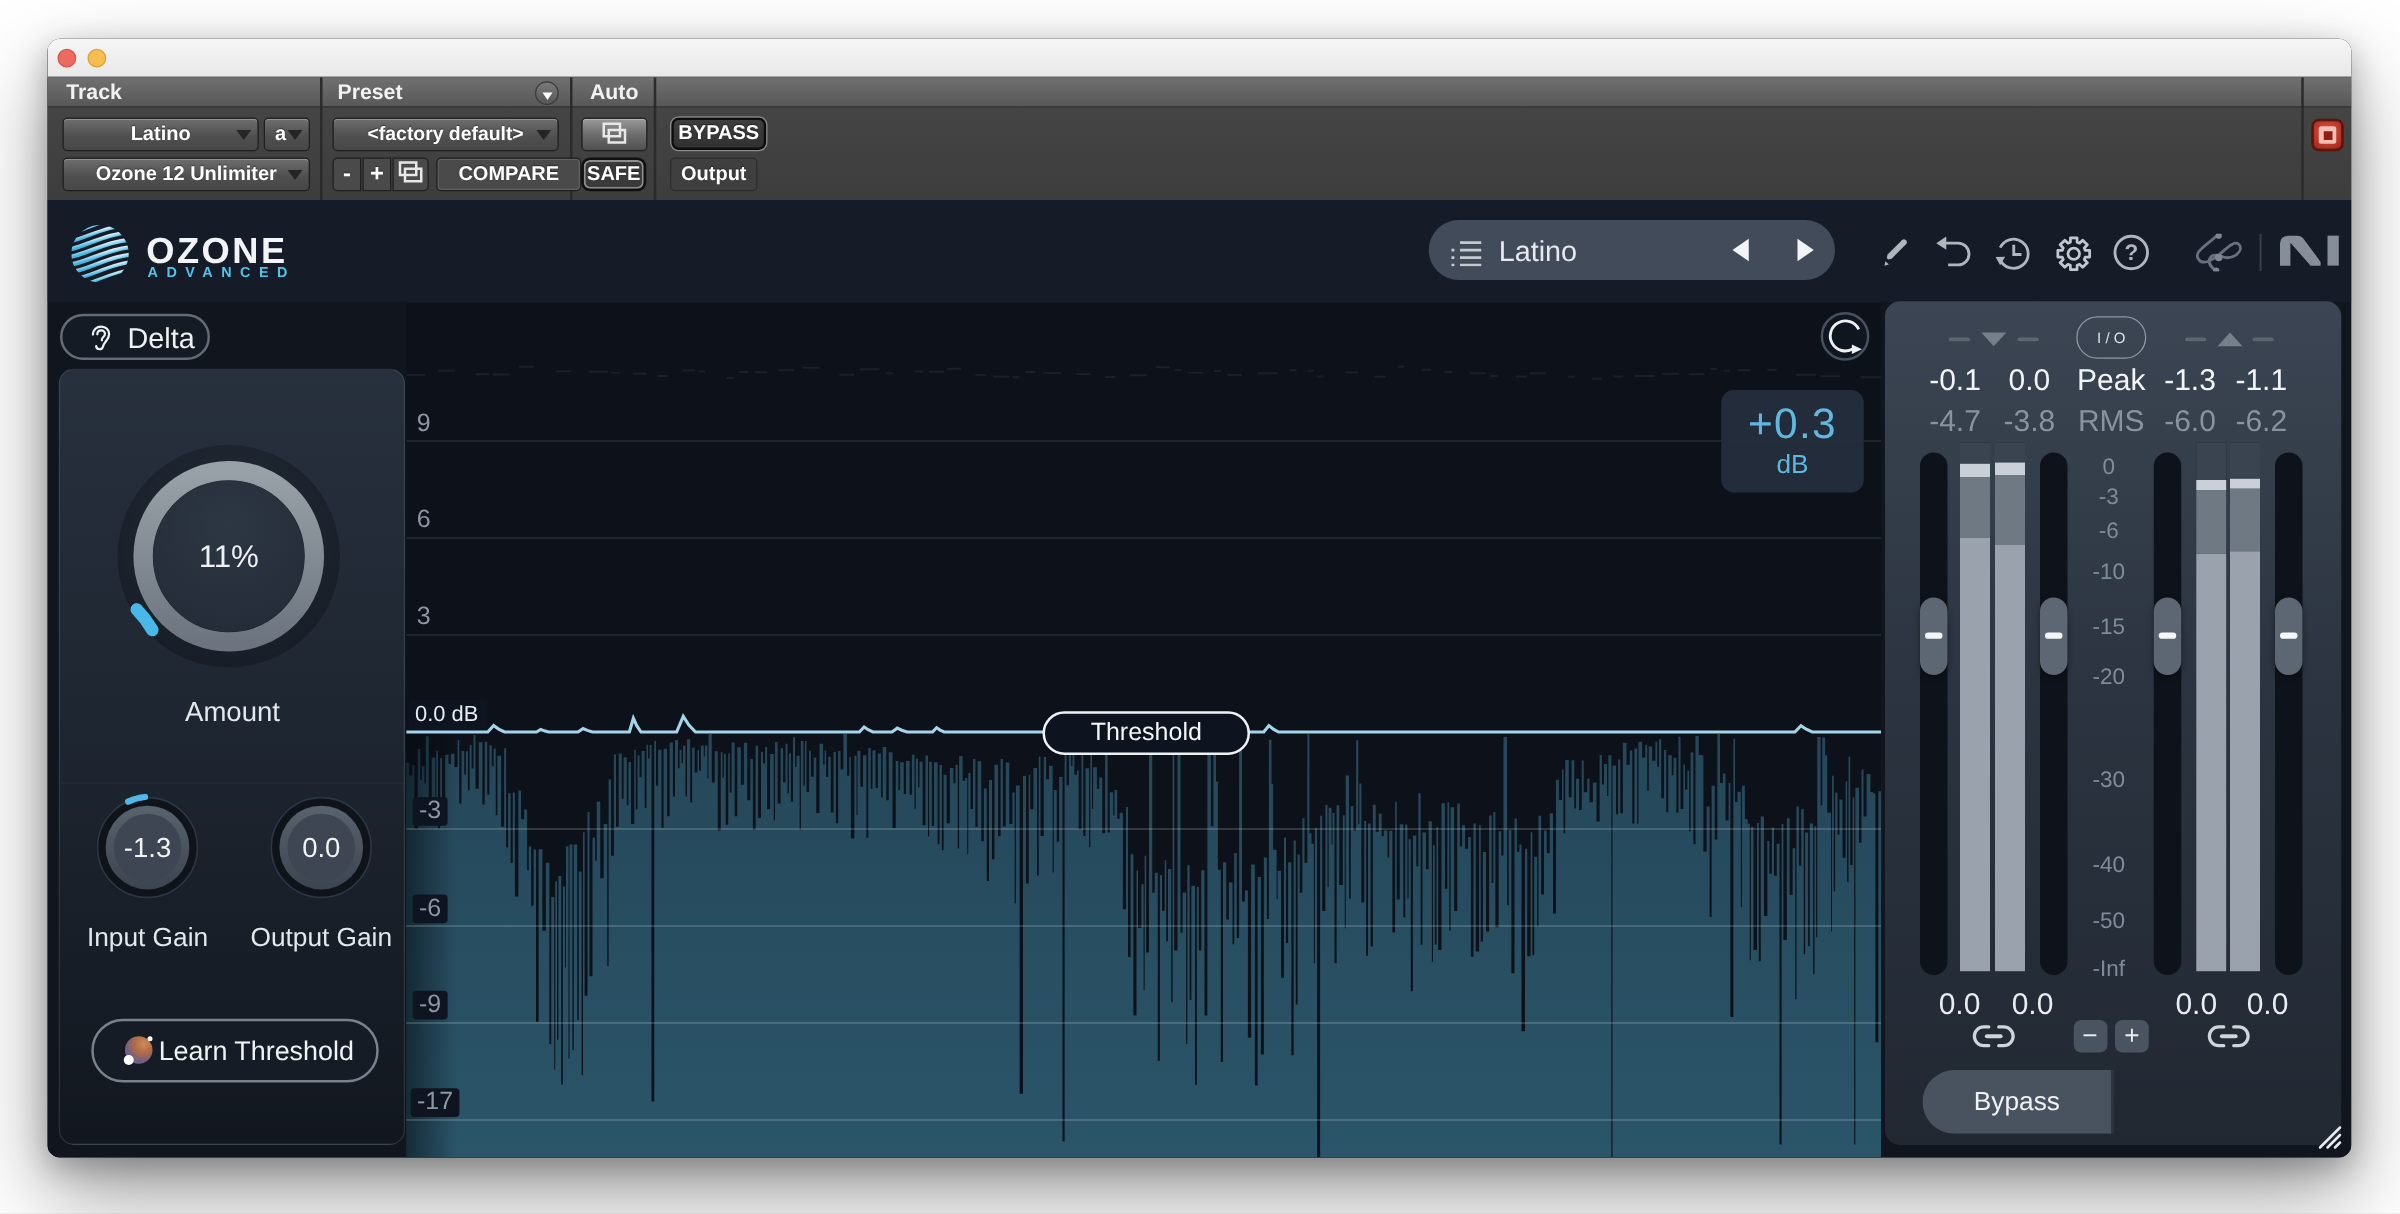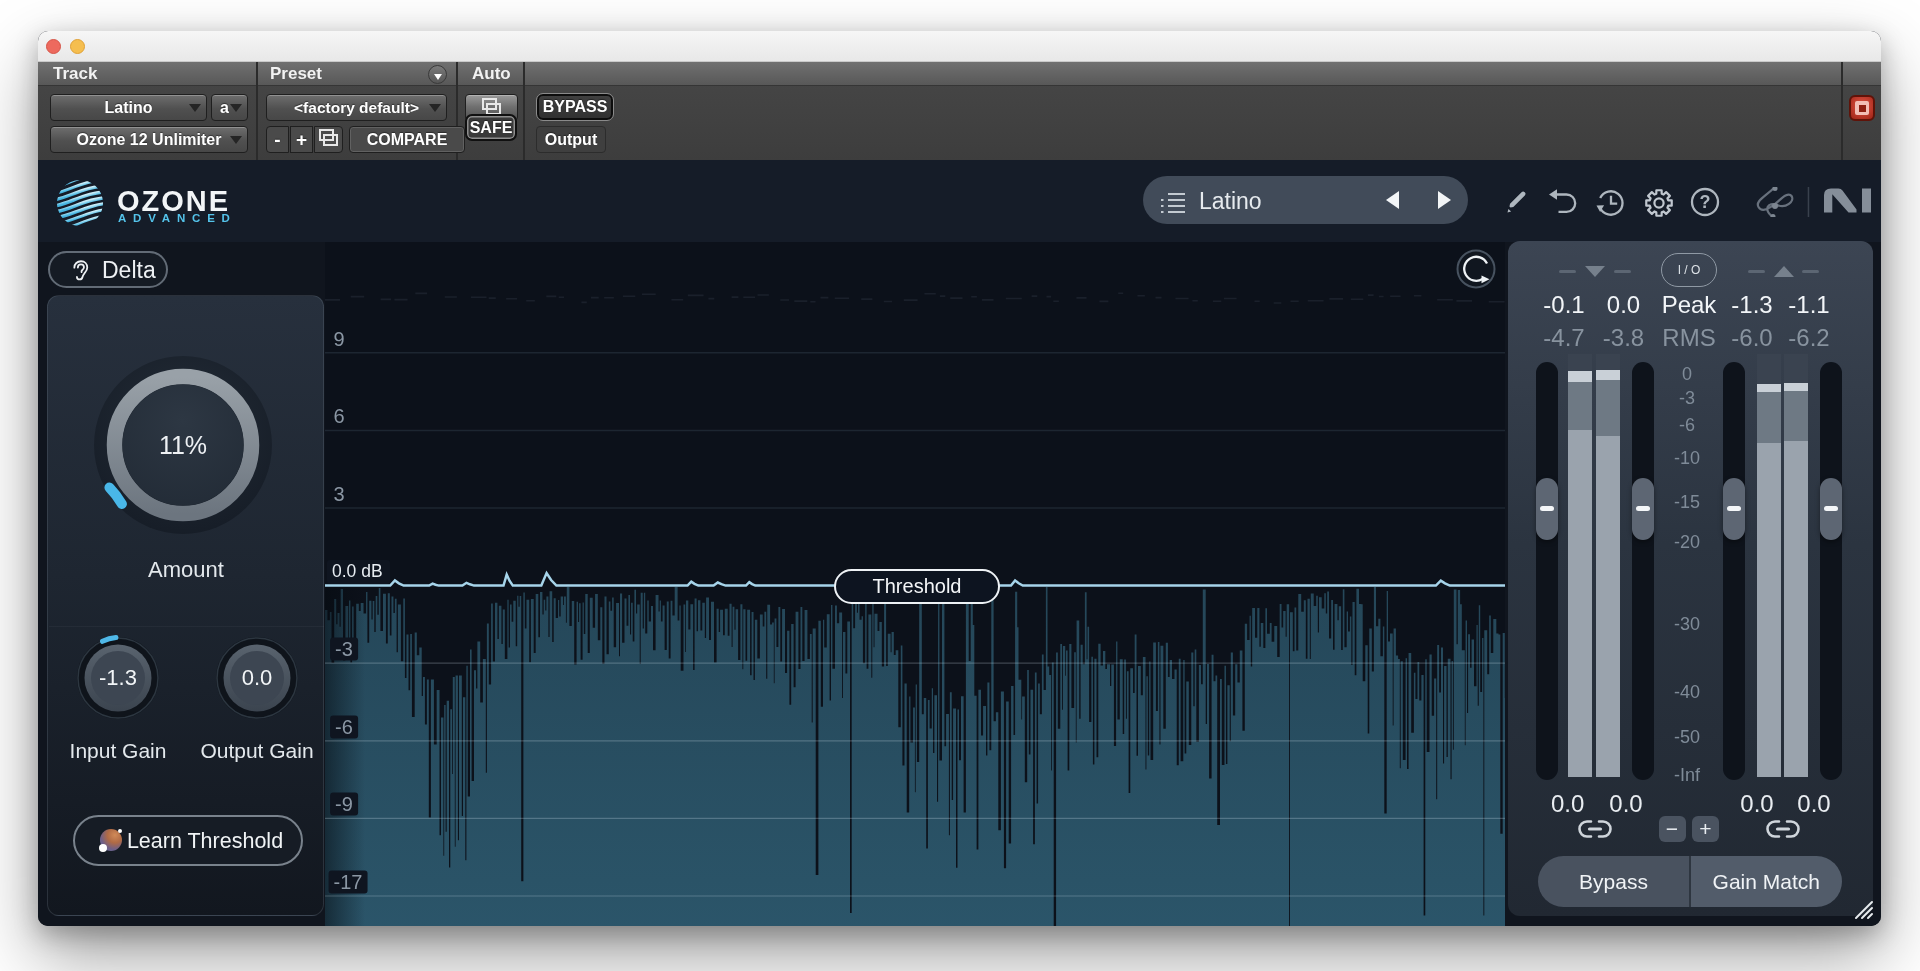--- a/index.html
+++ b/index.html
@@ -81,21 +81,21 @@
       <svg width="26" height="24" viewBox="0 0 26 24" style="position:absolute;left:277px;top:64px">
  <rect x="5" y="4" width="13" height="10" fill="none" stroke="#e8e8e8" stroke-width="2"></rect>
  <rect x="9" y="9" width="13" height="10" fill="none" stroke="#e8e8e8" stroke-width="2"></rect>
 </svg>
       <div class="lbtn" style="left:311px;top:64px;width:116px;background:#4a4a4a;box-shadow:inset 0 0 0 1px #616161">COMPARE</div>
       <div class="lbtn" style="left:427px;top:32px;width:53px;background:linear-gradient(#9a9a9a,#6f6f6f 48%,#4f4f4f)"></div>
       <svg width="26" height="24" viewBox="0 0 26 24" style="position:absolute;left:440px;top:33px">
  <rect x="5" y="4" width="13" height="10" fill="none" stroke="#e8e8e8" stroke-width="2"></rect>
  <rect x="9" y="9" width="13" height="10" fill="none" stroke="#e8e8e8" stroke-width="2"></rect>
 </svg>
-      <div class="lbtn" style="left:427px;top:52px;width:52px;background:#3a3a3a;border:2px solid #101010;box-shadow:inset 0 0 0 1.5px #8e8e8e;border-radius:7px;line-height:23px">SAFE</div>
+      <div class="lbtn" style="left:427px;top:64px;width:52px;background:#3a3a3a;border:2px solid #101010;box-shadow:inset 0 0 0 1.5px #8e8e8e;border-radius:7px;line-height:23px">SAFE</div>
       <div class="lbtn" style="left:498px;top:31px;width:78px;height:28px;background:linear-gradient(#404040,#303030);border:1.5px solid #8a8a8a;box-shadow:inset 0 0 0 2px #0d0d0d;border-radius:7px;line-height:25px">BYPASS</div>
       <div class="lbtn" style="left:498px;top:64px;width:70px;background:#3f3f3f;border:1px solid #2c2c2c;box-shadow:none">Output</div>
       <div style="position:absolute;left:1811px;top:33px;width:26px;height:26px;border-radius:6px;
  background:radial-gradient(circle at 50% 40%,#e05545,#a02417);border:2px solid #5f1309">
  <div style="position:absolute;left:4px;top:4px;width:14px;height:14px;background:#f2beb6;border-radius:2px">
  <div style="position:absolute;left:3.5px;top:3.5px;width:7px;height:7px;background:#8e2013"></div>
         </div>
       </div>
     </div>
  <div id="pbody">
@@ -292,20 +292,24 @@
 
 <div class="axlbl" style="left:301px;top:308px">9</div>
 <div class="axlbl" style="left:301px;top:385px">6</div>
 <div class="axlbl" style="left:301px;top:463px">3</div>
 <div class="abs" style="left:289px;top:529px;background:#0f1520;border-radius:3px;padding:1px 7px 2px 5px;font-size:17.5px;color:#e8edf2">0.0 dB</div>
 <div class="axlbl chip" style="left:306px;top:618px">-3</div>
 <div class="axlbl chip" style="left:306px;top:696px">-6</div>
 <div class="axlbl chip" style="left:306px;top:773px">-9</div>
 <div class="axlbl chip" style="left:310px;top:851px">-17</div>
 <div id="thpill">Threshold</div>
+<div id="gainbox">
+ <div style="font-size:34px;color:#60b8de;margin-top:8px;letter-spacing:1px">+0.3</div>
+ <div style="font-size:21px;color:#60b8de;margin-top:1px">dB</div>
+</div>
 
  <div id="rpanel">
       <div class="dash" style="left:50.5px;top:28.5px;width:17px"></div>
       <div class="dash" style="left:105.5px;top:28.5px;width:17px"></div>
       <div class="dash" style="left:239.5px;top:28.5px;width:17px"></div>
       <div class="dash" style="left:293.5px;top:28.5px;width:17px"></div>
       <div class="abs" style="left:77px;top:25px;width:0;height:0;border-left:10px solid transparent;border-right:10px solid transparent;border-top:11px solid #76808c"></div>
       <div class="abs" style="left:265.5px;top:25px;width:0;height:0;border-left:10px solid transparent;border-right:10px solid transparent;border-bottom:11px solid #76808c"></div>
       <div class="abs" style="left:153px;top:12px;width:56px;height:34px;border:1.5px solid #8f99a4;border-radius:18px;text-align:center;line-height:32px;font-size:12px;color:#dde2e7">I / O</div>
       <div class="mnum" style="left:56px;top:50px;color:#f2f5f8">-0.1</div>
@@ -376,21 +380,20 @@
   <path d="M14,2.5 H10 a7.5,7.5 0 0 0 0,15 h4"></path>
   <path d="M22,2.5 h4 a7.5,7.5 0 0 1 0,15 h-4"></path>
   <line x1="12.5" y1="10" x2="23.5" y2="10" stroke-width="3.2"></line>
  </g>
 </svg>
       <div class="pmbtn" style="left:150.5px;top:575px">−</div>
       <div class="pmbtn" style="left:184px;top:575px">+</div>
       <div class="abs" style="left:30px;top:615px;width:304px;height:51px;border-radius:26px;overflow:hidden;display:flex">
  <div style="width:151px;height:100%;background:#49525f;color:#f0f3f6;font-size:21px;text-align:center;line-height:51px">Bypass</div>
  <div style="width:1.5px;height:100%;background:#2e3640"></div>
- <div style="flex:1;height:100%;background:#525c6a;color:#f0f3f6;font-size:21px;text-align:center;line-height:51px">Gain Match</div>
 </div>
     </div>
 
 <svg class="abs" style="left:1814px;top:867px" width="22" height="22" viewBox="0 0 22 22">
  <g stroke="#e8ecef" stroke-width="2" stroke-linecap="round">
   <line x1="4" y1="20" x2="20" y2="4"></line>
   <line x1="10" y1="20" x2="20" y2="10"></line>
   <line x1="16" y1="20" x2="20" y2="16"></line>
  </g>
 </svg>

